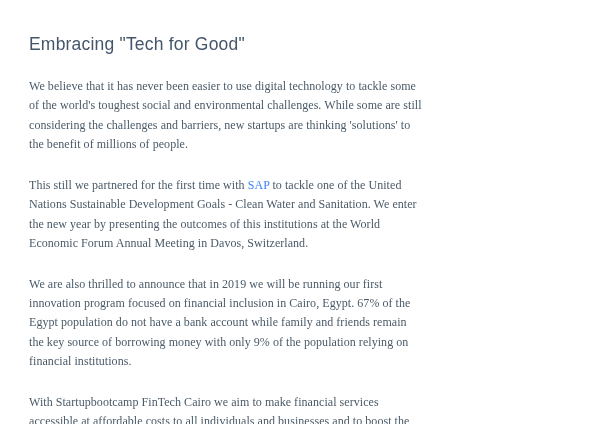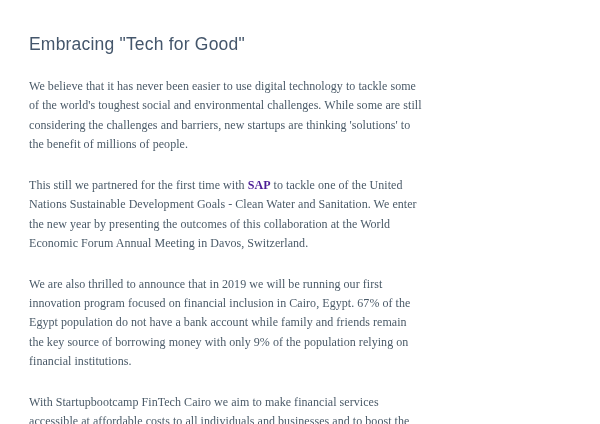--- a/index.html
+++ b/index.html
@@ -39,28 +39,28 @@
     letter-spacing: 0.05px;
   }
   .para.p3 {
     max-width: 392px;
     font-family: Liberation Serif, serif;
   }
   .para.p4 {
     max-width: 392px;
   }
   .para b {
-    font-weight: bold;
-    color: #4c1d95;
+    font-weight: normal;
+    color: #3b82f6;
   }
 </style>
 </head>
 <body>
 
 <div class="page">
   <h1 class="article-title">Embracing "Tech for Good"</h1>
   <div>
     <p class="para p1"><span>We believe that it has never been easier to use digital technology to tackle some of the world's toughest social and environmental challenges. While some are still considering the challenges and barriers, new startups are thinking 'solutions' to the benefit of millions of people.</span></p>
-    <p class="para p2"><span>This still we partnered for the first time with </span><b>SAP</b><span> to tackle one of the United Nations Sustainable Development Goals - Clean Water and Sanitation. We enter the new year by presenting the outcomes of this collaboration at the World Economic Forum Annual Meeting in Davos, Switzerland.</span></p>
+    <p class="para p2"><span>This still we partnered for the first time with </span><b>SAP</b><span> to tackle one of the United Nations Sustainable Development Goals - Clean Water and Sanitation. We enter the new year by presenting the outcomes of this institutions at the World Economic Forum Annual Meeting in Davos, Switzerland.</span></p>
     <p class="para p3"><span>We are also thrilled to announce that in 2019 we will be running our first innovation program focused on financial inclusion in Cairo, Egypt. 67% of the Egypt population do not have a bank account while family and friends remain the key source of borrowing money with only 9% of the population relying on financial institutions.</span></p>
     <p class="para p4"><span>With Startupbootcamp FinTech Cairo we aim to make financial services accessible at affordable costs to all individuals and businesses and to boost the ecosystem in the region.</span></p>
   </div>
 </div>
 
 </body></html>

